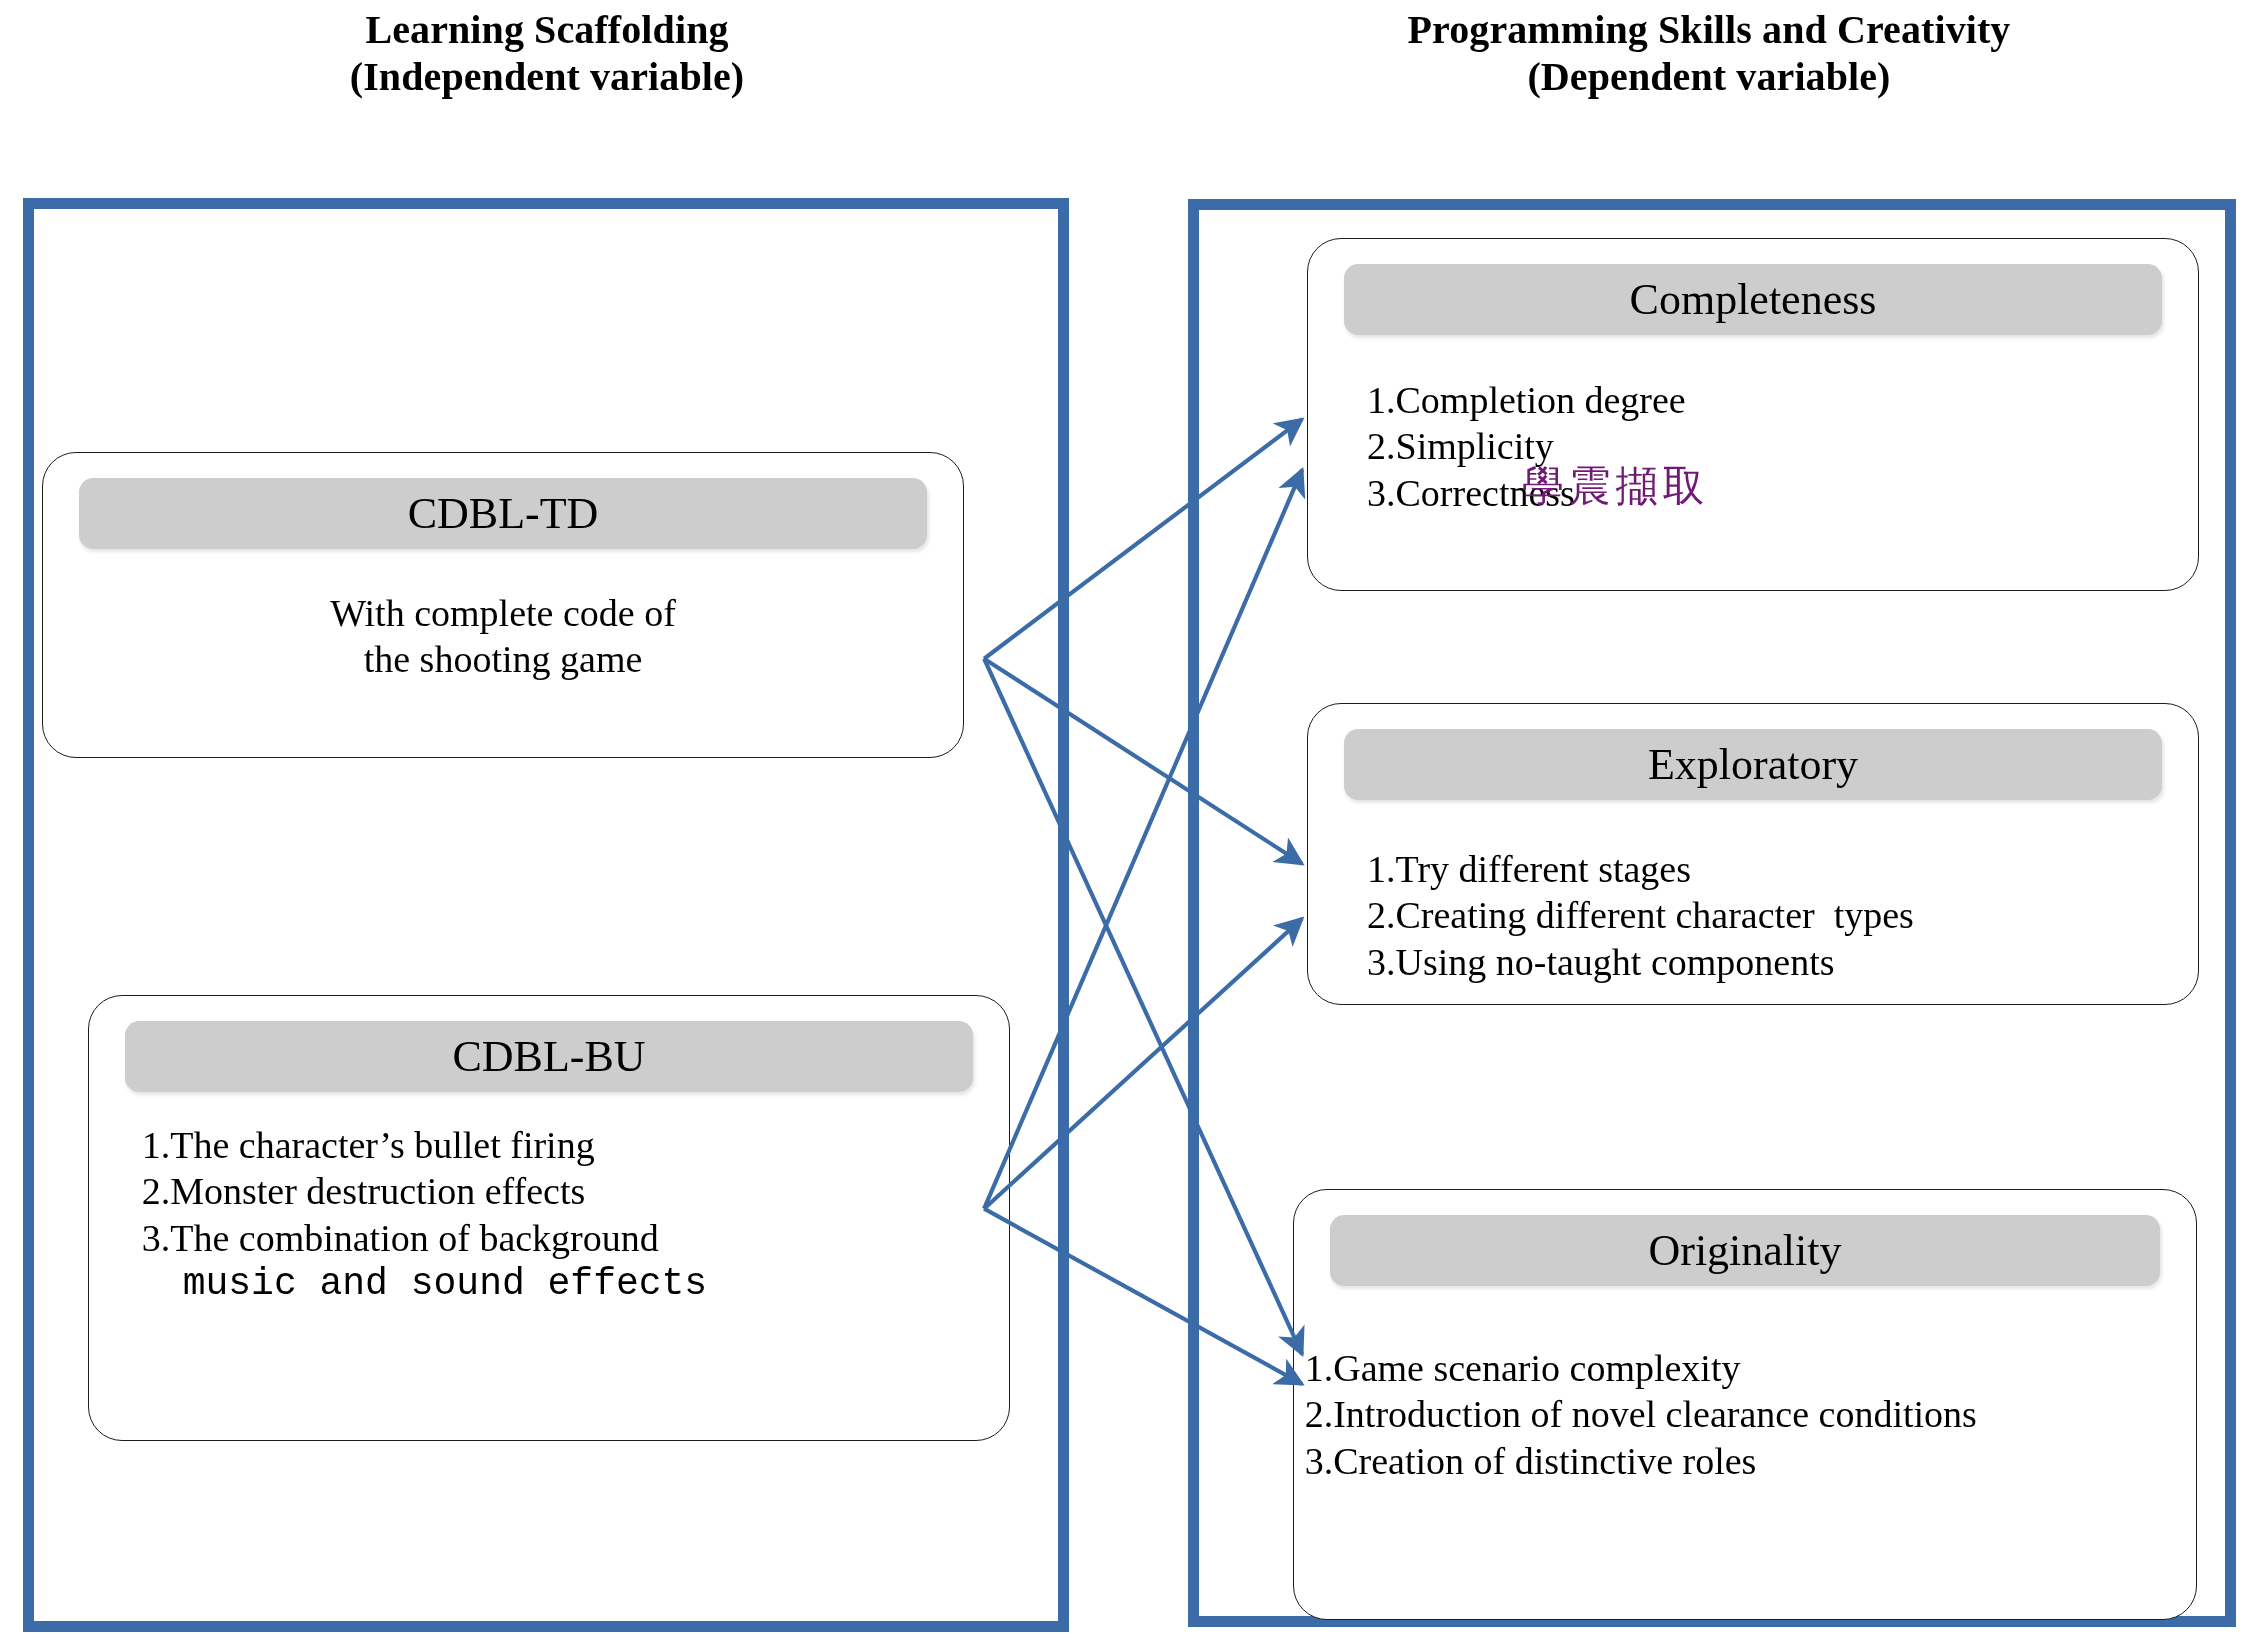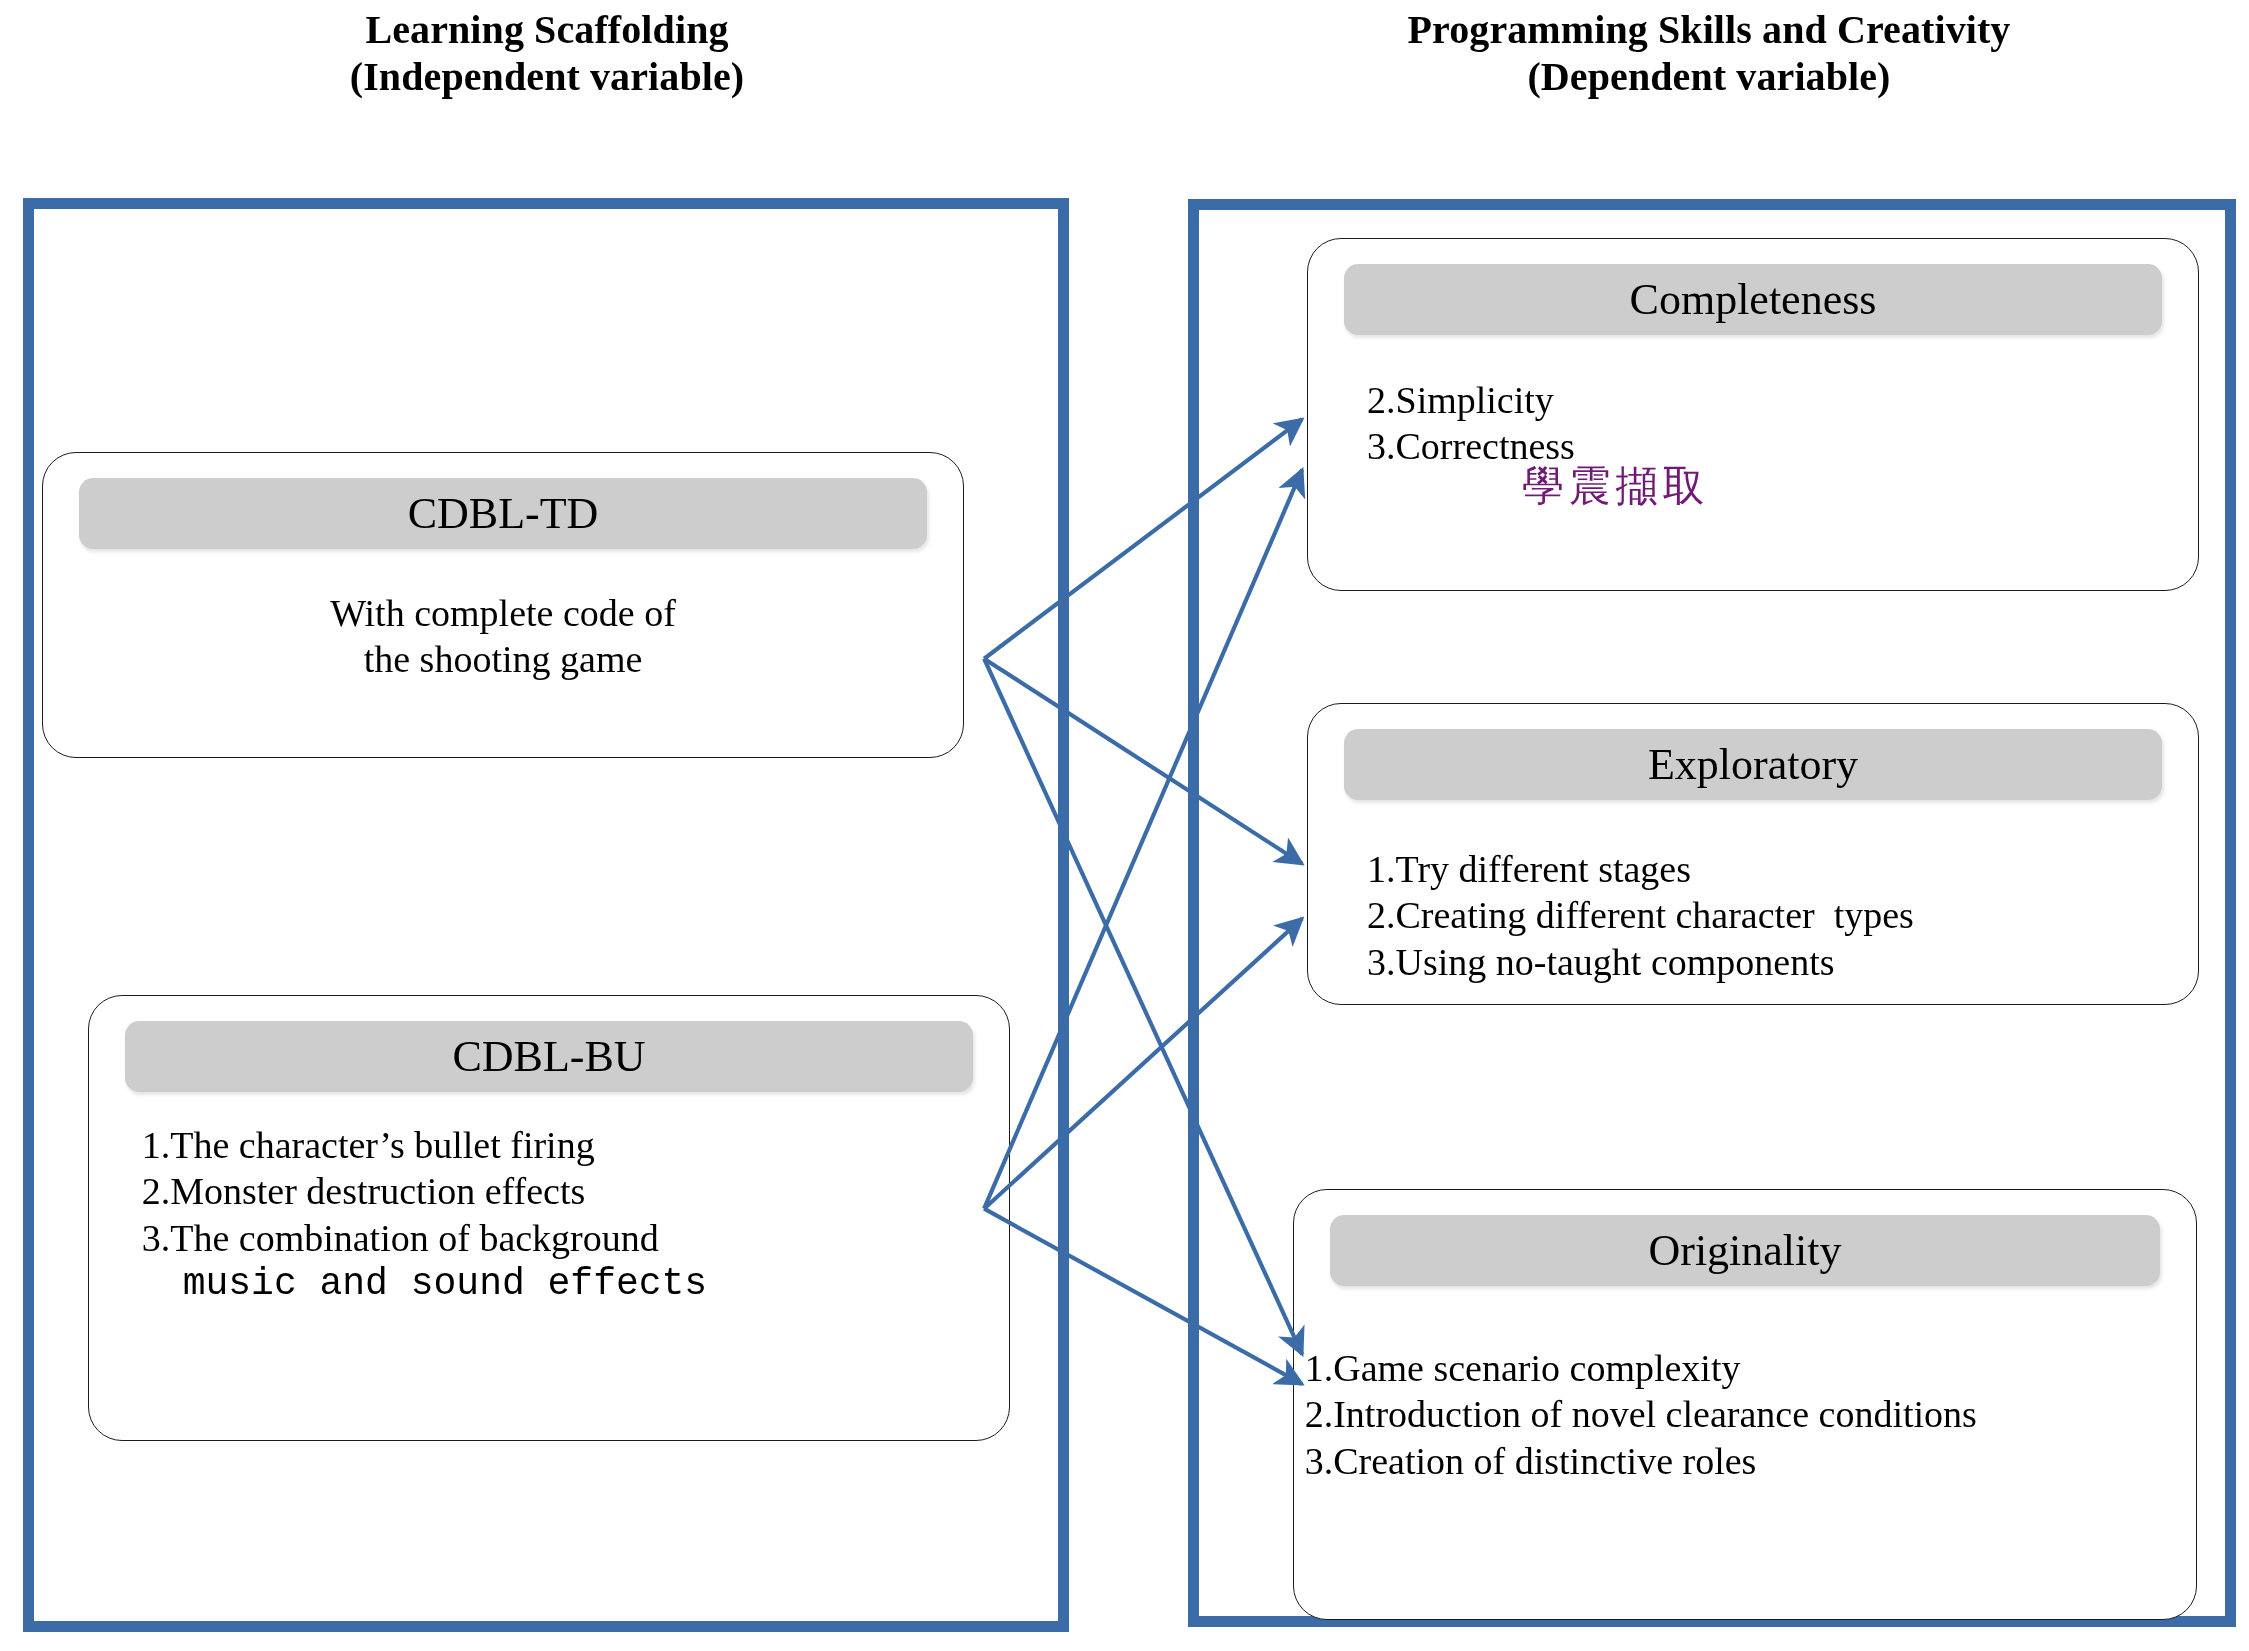--- a/index.html
+++ b/index.html
@@ -102,20 +102,21 @@
   </div>
 </div>
 
 <div class="panel" id="panel-right"></div>
 
 <div class="card" id="card-complete">
   <div class="card-head">
     <span>Completeness</span>
   </div>
   <div class="card-body">
+    <span class="ln">1.Completion degree</span>
     <span class="ln">2.Simplicity</span>
     <span class="ln">3.Correctness</span>
   </div>
 </div>
 
 <div class="watermark">學震擷取</div>
 
 <div class="card" id="card-explore">
   <div class="card-head">
     <span>Exploratory</span>

